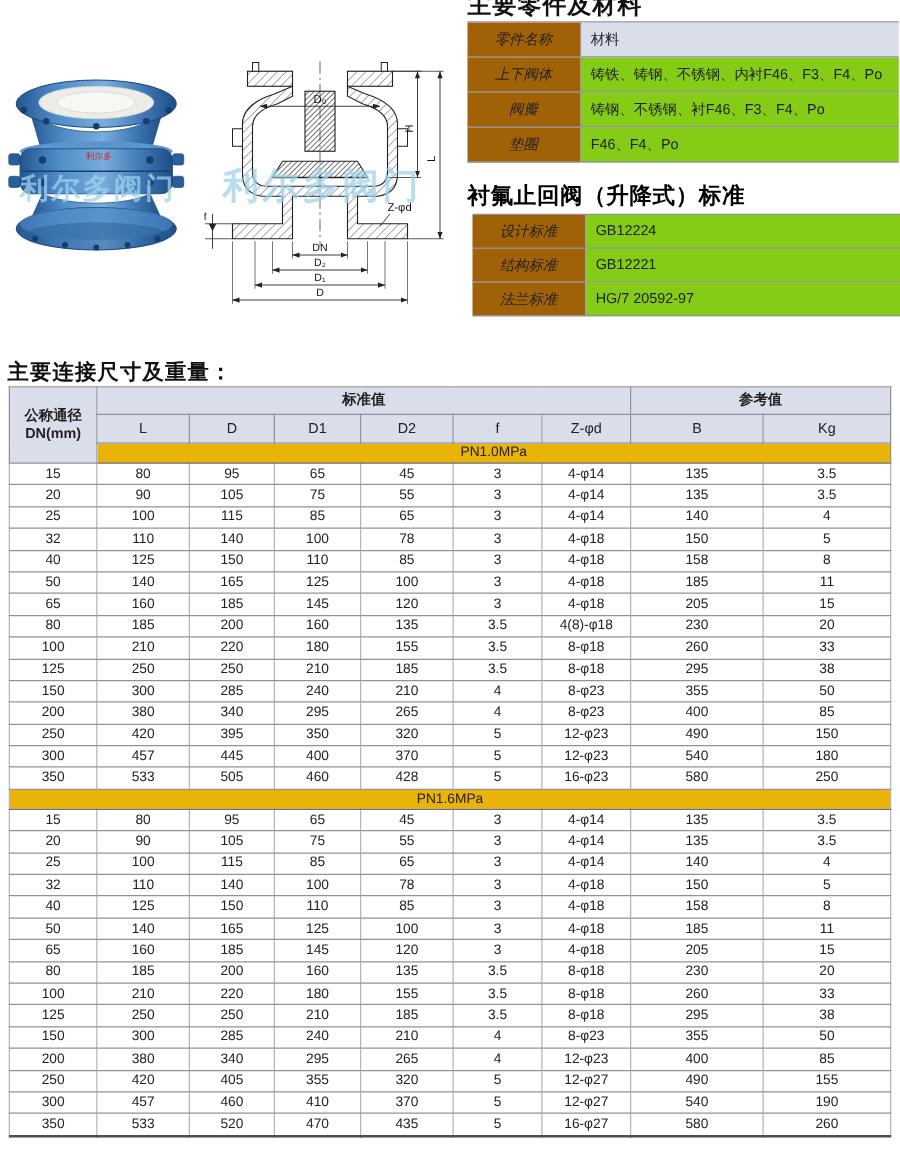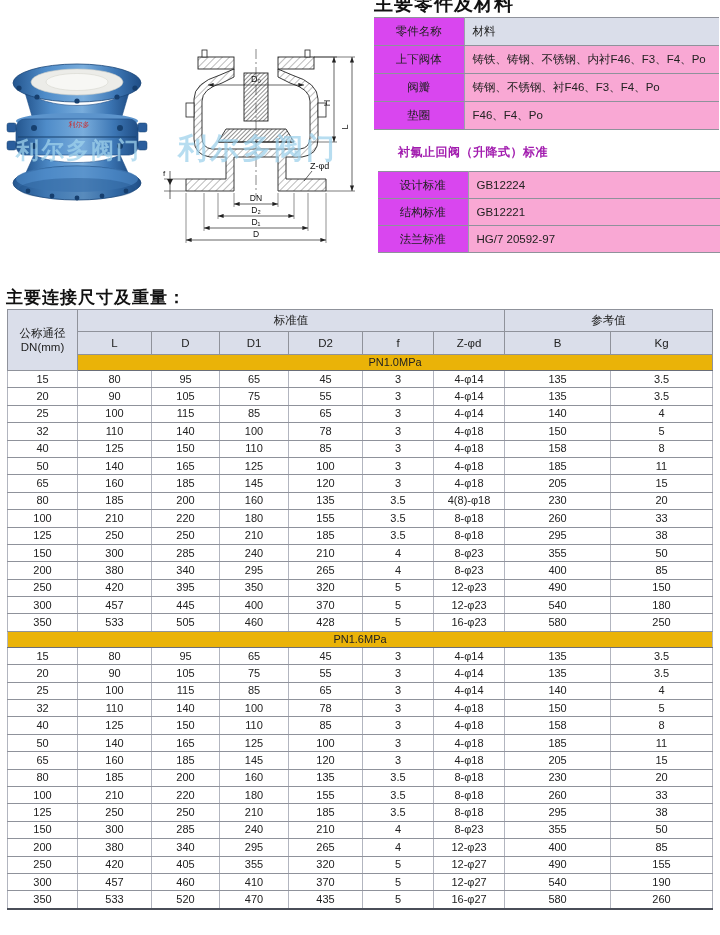--- a/index.html
+++ b/index.html
@@ -1,25 +1,25 @@
 <!DOCTYPE html>
 <html><head>
 <meta charset="utf-8">
 <style>
   html,body { margin:0; padding:0; background:#ffffff; }
   body { font-family:"Liberation Sans","DejaVu Sans",sans-serif; }
   .page { position:relative; width:720px; height:935px; background:#fff; overflow:hidden; }
 
   
   .mat-title { position:absolute; left:374px; top:-9px; font-size:19px; font-weight:bold; color:#111; letter-spacing:1px; }
-  .std-title { position:absolute; left:374px; top:144px; font-size:12px; font-weight:bold; color:#a21caf; letter-spacing:0.5px;margin-left:24px; }
+  .std-title { position:absolute; left:374px; top:144px; font-size:18px; font-weight:bold; color:#000000; letter-spacing:0.5px; }
 
   .info-table { position:absolute; border-collapse:collapse; width:345px; font-size:11.5px; color:#222; table-layout:fixed; }
-  .info-table td { border-top:1px solid #8f929b; border-bottom:1px solid #8f929b; padding:0 8px; vertical-align:middle; background:#f9a8d4; }
-  .info-table td.lbl { background:#d946ef; text-align:center; border-right:1px solid #9aa0ac; padding:0 2px; }
+  .info-table td { border-top:1px solid #8f929b; border-bottom:1px solid #8f929b; padding:0 8px; vertical-align:middle; background:#84cc16; }
+  .info-table td.lbl { background:#a16207; text-align:center; border-right:1px solid #9aa0ac; padding:0 2px;font-style:italic; }
   .info-table td.hdr { background:#dadeea;margin-top:20px; }
   #materials-table { left:374px; top:17px; }
   #materials-table td { height:27px; }
   #materials-table col.c1 { width:90px; }
   #standards-table { left:378px; top:171px; }
   #standards-table td { height:26px; }
   #standards-table col.c1 { width:90px; }
 
   
   .photo-box { position:absolute; left:4px; top:55px; width:150px; height:155px; }
@@ -29,21 +29,21 @@
   #wm2 { left:178px; top:129px; font-size:29px; letter-spacing:3px; }
 
   
   .dims-title { position:absolute; left:6px; top:286px; font-size:17px; font-weight:bold; color:#111; letter-spacing:1px; }
   .dim-table { position:absolute; left:7px; top:309px; width:706px; border-collapse:collapse; table-layout:fixed;
                font-size:11px; color:#222; border:1px solid #5a5e6a; border-bottom:2px solid #4a4e58; }
   .dim-table td { border:1px solid #b2b5bf; border-bottom:1px solid #8f929b; text-align:center; padding:0;
                   height:16.4px; line-height:15px; background:#fff; overflow:hidden; white-space:nowrap; }
   .dim-table thead td { background:#dadeea; border-color:#8f929b; font-size:11.5px; }
   .dim-table td.dn-head { height:auto; line-height:14px; }
-  .dim-table tr.h1 td { height:21px; }
+  .dim-table tr.h1 td { height:21px;font-weight:bold; }
   .dim-table tr.h2 td { height:22px; }
   .dim-table tr.pn-row td { background:#eab308; height:15px; border-top:1px solid #6a6e78; border-bottom:1px solid #6a6e78; font-size:11px; }
   svg text { font-family:"Liberation Sans","DejaVu Sans",sans-serif; }
 </style>
 </head>
 <body>
 
 <div class="page">
 
   <svg class="photo-box" viewBox="0 0 150 155">

